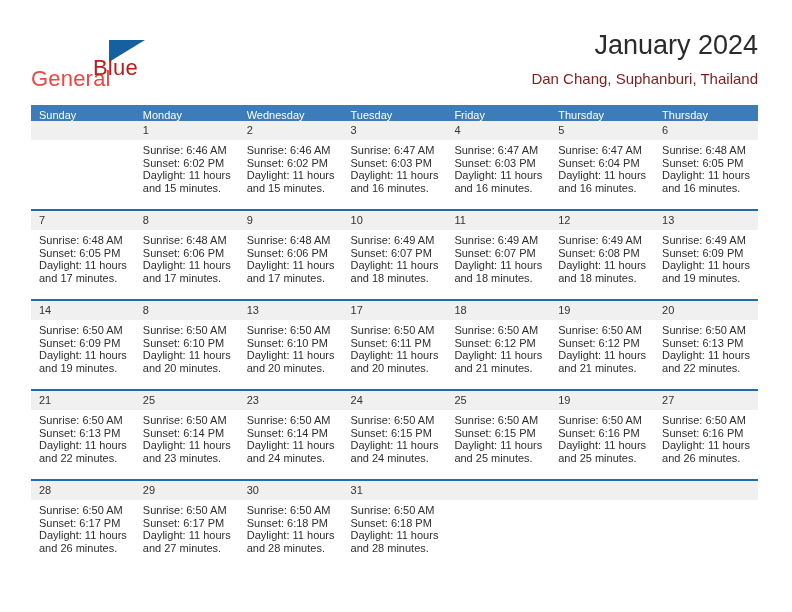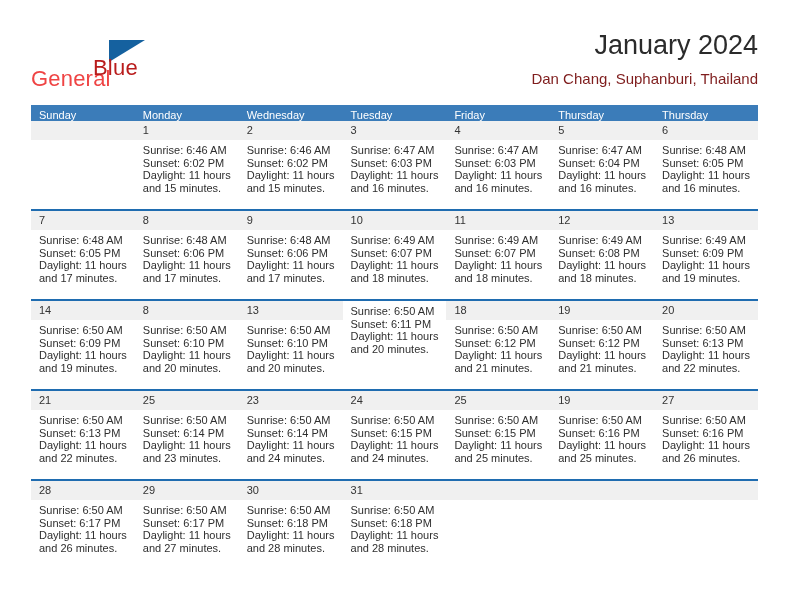--- a/index.html
+++ b/index.html
@@ -324,20 +324,21 @@
           <div class="day-cell">
             <div class="day-num">13</div>
             <div class="day-info">
               <div>Sunrise: 6:50 AM</div>
               <div>Sunset: 6:10 PM</div>
               <div>Daylight: 11 hours</div>
               <div>and 20 minutes.</div>
             </div>
           </div>
           <div class="day-cell">
+            <div class="day-num">17</div>
             <div class="day-info">
               <div>Sunrise: 6:50 AM</div>
               <div>Sunset: 6:11 PM</div>
               <div>Daylight: 11 hours</div>
               <div>and 20 minutes.</div>
             </div>
           </div>
           <div class="day-cell">
             <div class="day-num">18</div>
             <div class="day-info">

